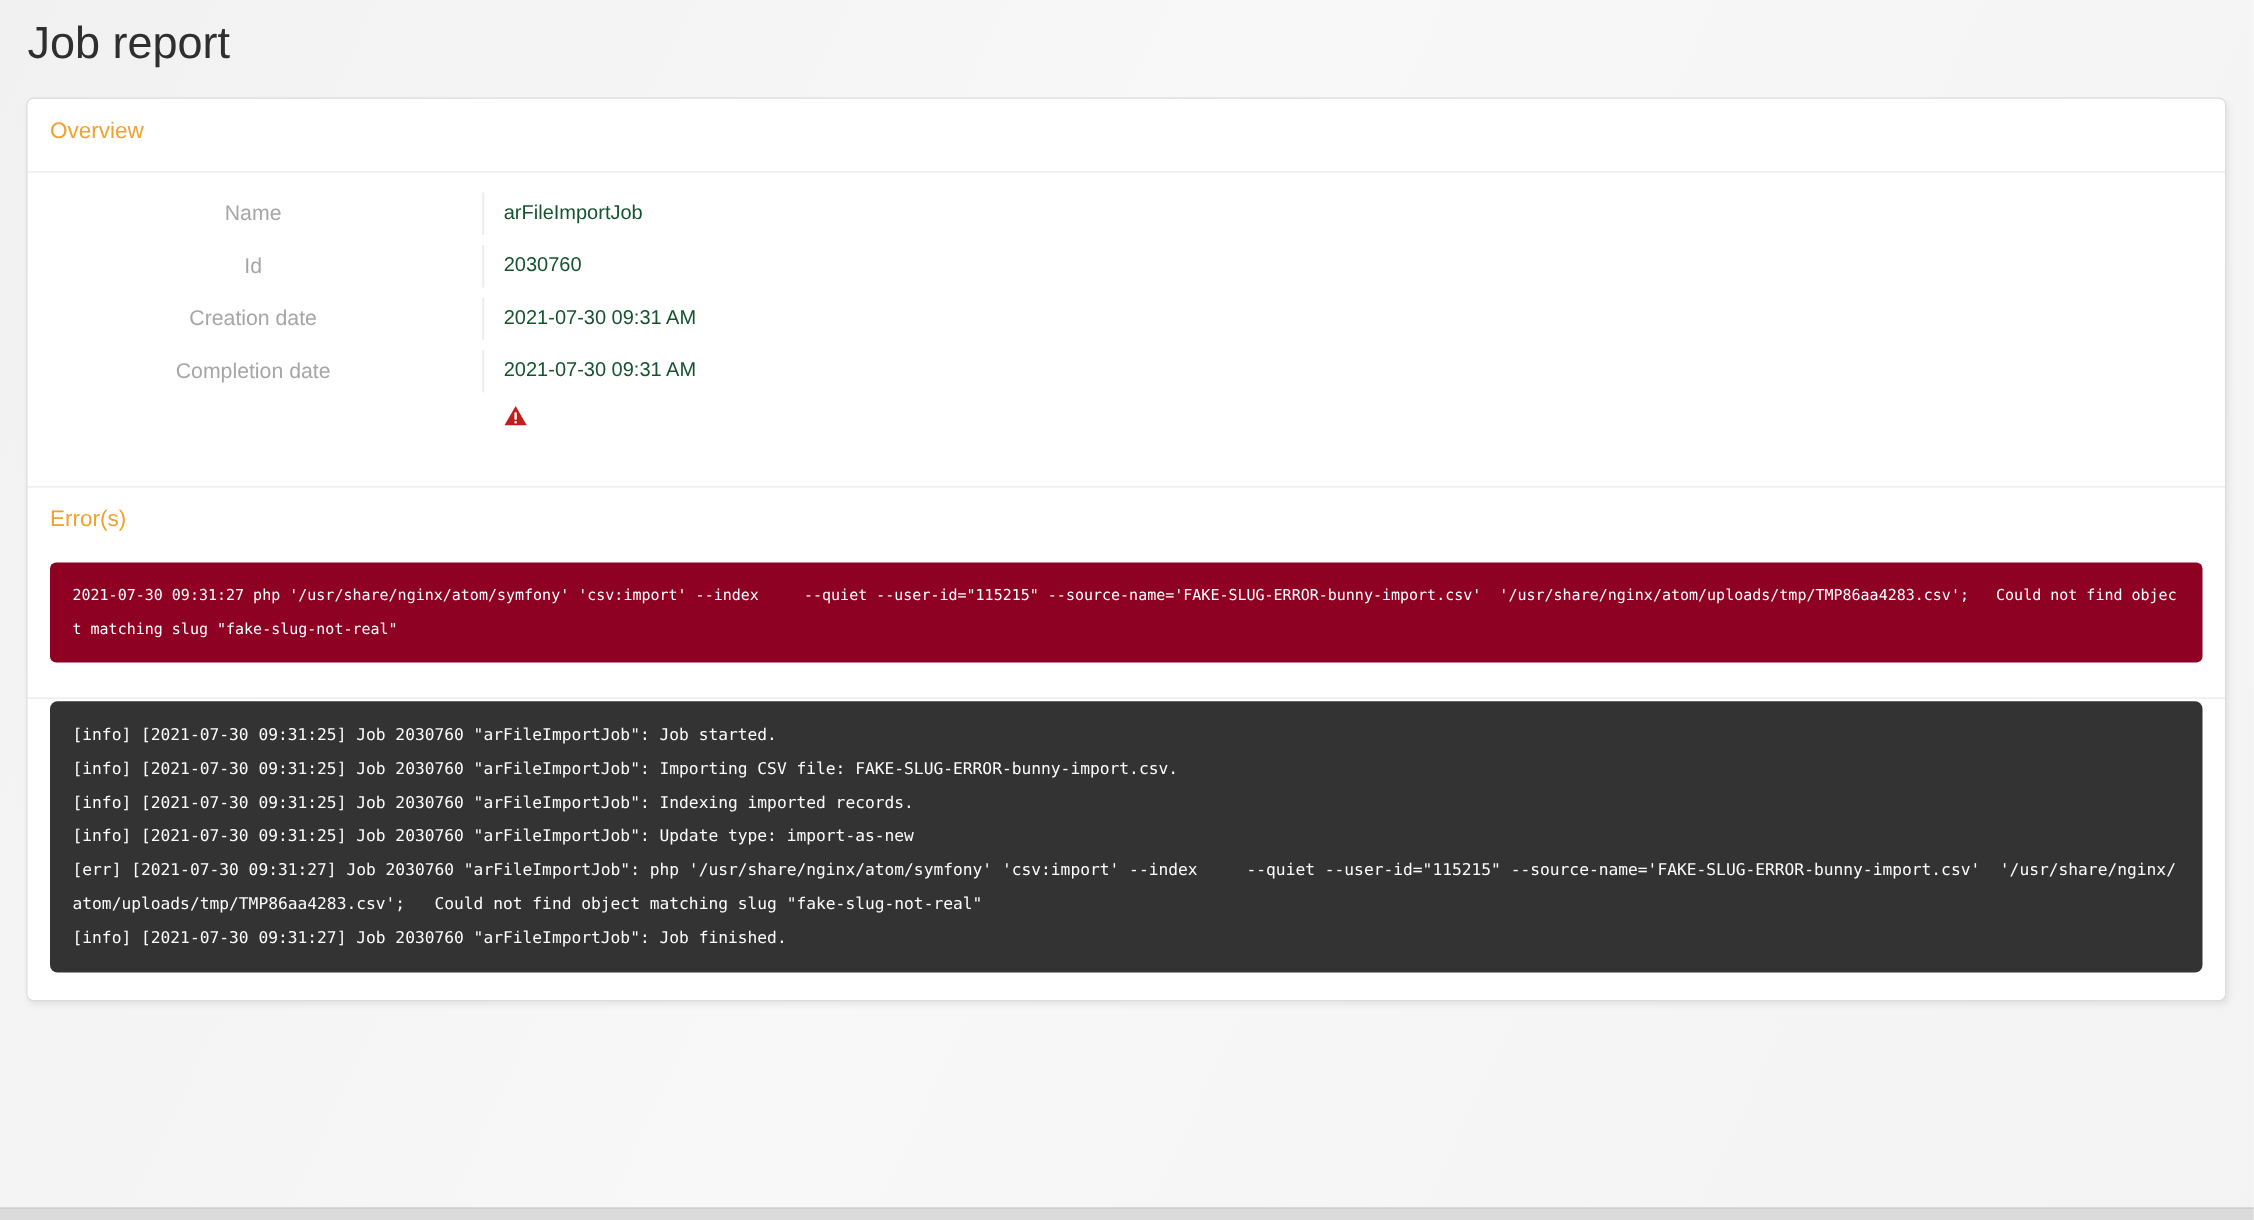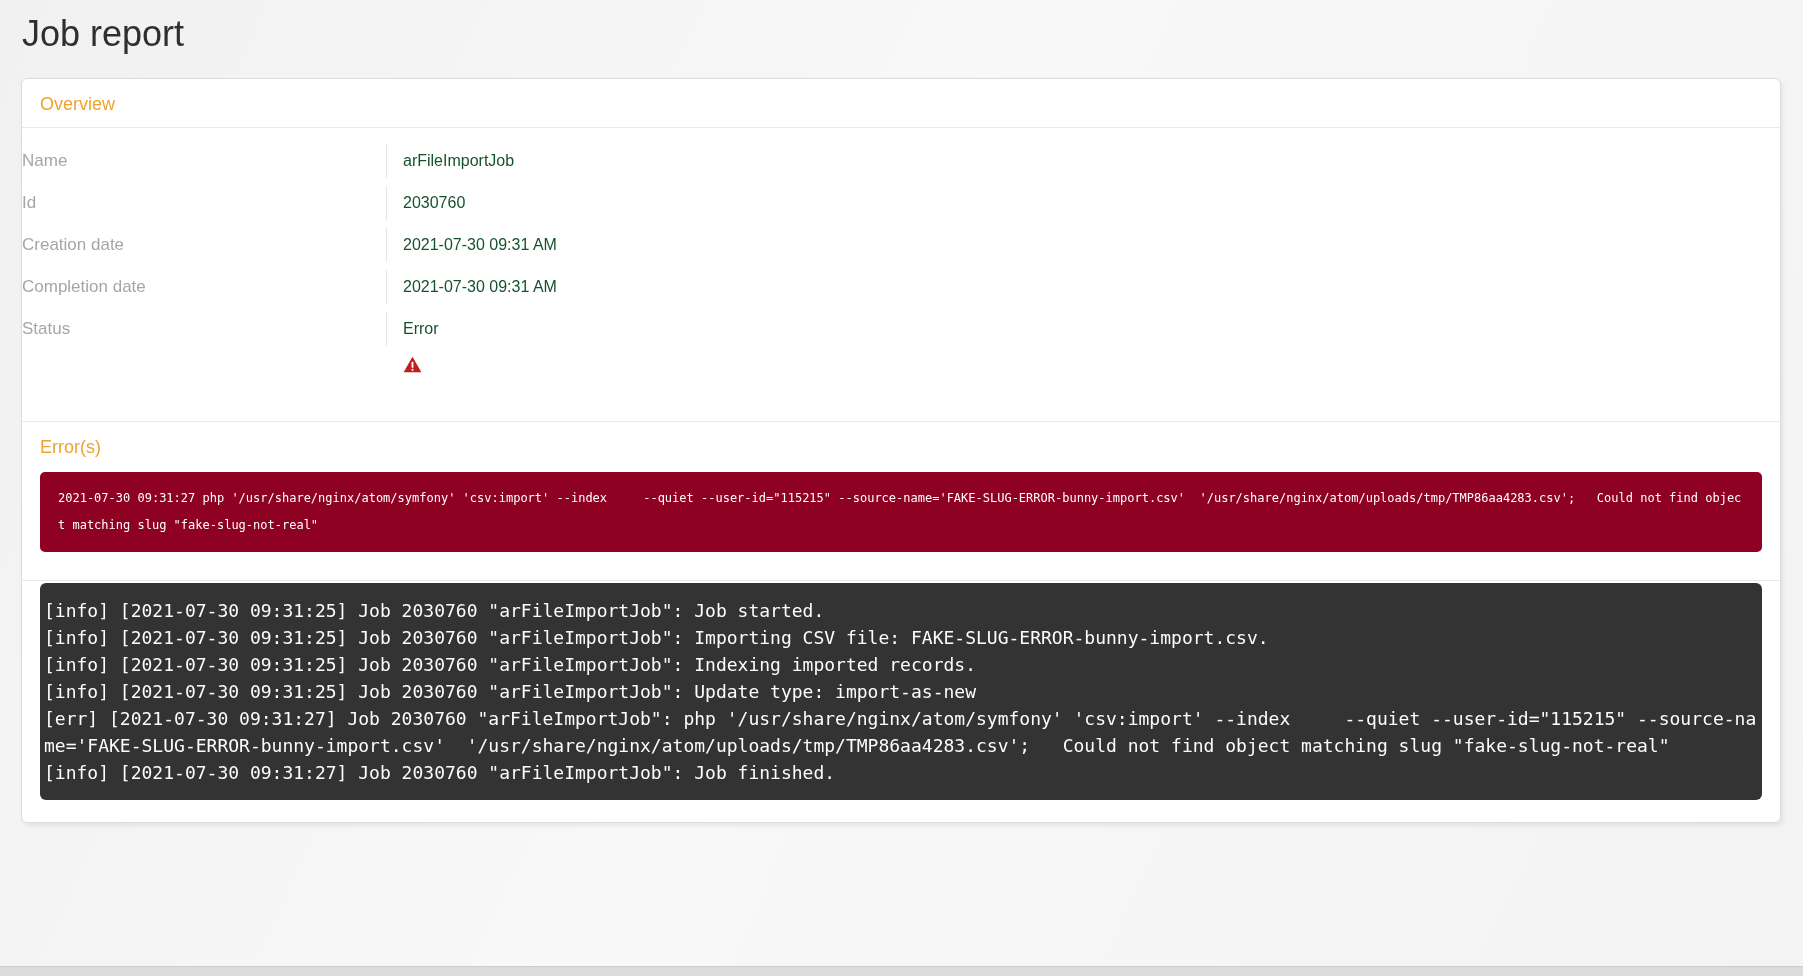--- a/index.html
+++ b/index.html
@@ -21,31 +21,31 @@
     background: #ffffff;
     border: 1px solid #dcdcdc;
     border-radius: 6px;
     box-shadow: 2px 3px 5px rgba(0,0,0,0.07);
   }
   .section + .section { border-top: 1px solid #e9e9e9; margin-top: 28px; }
   .section-heading {
     font-size: 18px;
     font-weight: 400;
     color: #F0A22E;
-    padding: 15px 18px 12px 18px;
+    padding: 15px 18px 22px 18px;
   }
   .section-overview .section-heading { border-bottom: 1px solid #e9e9e9; }
 
   
   .fields { padding: 8px 0 14px 0; }
   .field-row { display: flex; margin: 8px 0; }
   .field-label {
     width: 365px;
     flex: 0 0 365px;
-    text-align: left;
+    text-align: center;
     color: #a6a6a6;
     font-size: 17px;
     line-height: 22px;
     padding: 6px 3px 6px 0;
     border-right: 1px solid #e4e4e4;
   }
   .field-value {
     color: #14532d;
     font-size: 16px;
     line-height: 22px;
@@ -68,24 +68,24 @@
     line-height: 27px;
     white-space: pre-wrap;
     word-break: break-all;
   }
 
   
   .log-box {
     margin: 2px 18px 22px 18px;
     background: #333333;
     border-radius: 6px;
-    padding: 14px 4px;
+    padding: 14px 18px;
     color: #fcfcfc;
     font-family: "DejaVu Sans Mono", monospace;
-    font-size: 18px;
+    font-size: 13px;
     line-height: 27px;
   }
   .log-line { white-space: pre-wrap; word-break: break-all; }
 
   
   .h-scrollbar {
     position: absolute;
     left: 0; right: 0; bottom: 0;
     height: 10px;
     background: #dbdbdb;
@@ -116,24 +116,20 @@
       <div class="field-row">
         <div class="field-label">Creation date</div>
         <div class="field-value">2021-07-30 09:31 AM</div>
       </div>
 
       <div class="field-row">
         <div class="field-label">Completion date</div>
         <div class="field-value">2021-07-30 09:31 AM</div>
       </div>
 
-      <div class="field-row">
-        <div class="field-label">Status</div>
-        <div class="field-value">Error</div>
-      </div>
 
       <div class="field-row icon-row">
         <div class="field-label"></div>
         <div class="field-value warn-icon">
           <svg width="19" height="17" viewBox="0 0 20 18" aria-hidden="true">
             <path d="M10 0.8 L19.4 17.2 L0.6 17.2 Z" fill="#C01E1E"></path>
             <rect x="9" y="6.2" width="2" height="6.2" rx="0.6" fill="#ffffff"></rect>
             <rect x="9" y="13.6" width="2" height="2.1" rx="0.6" fill="#ffffff"></rect>
           </svg>
         </div>

